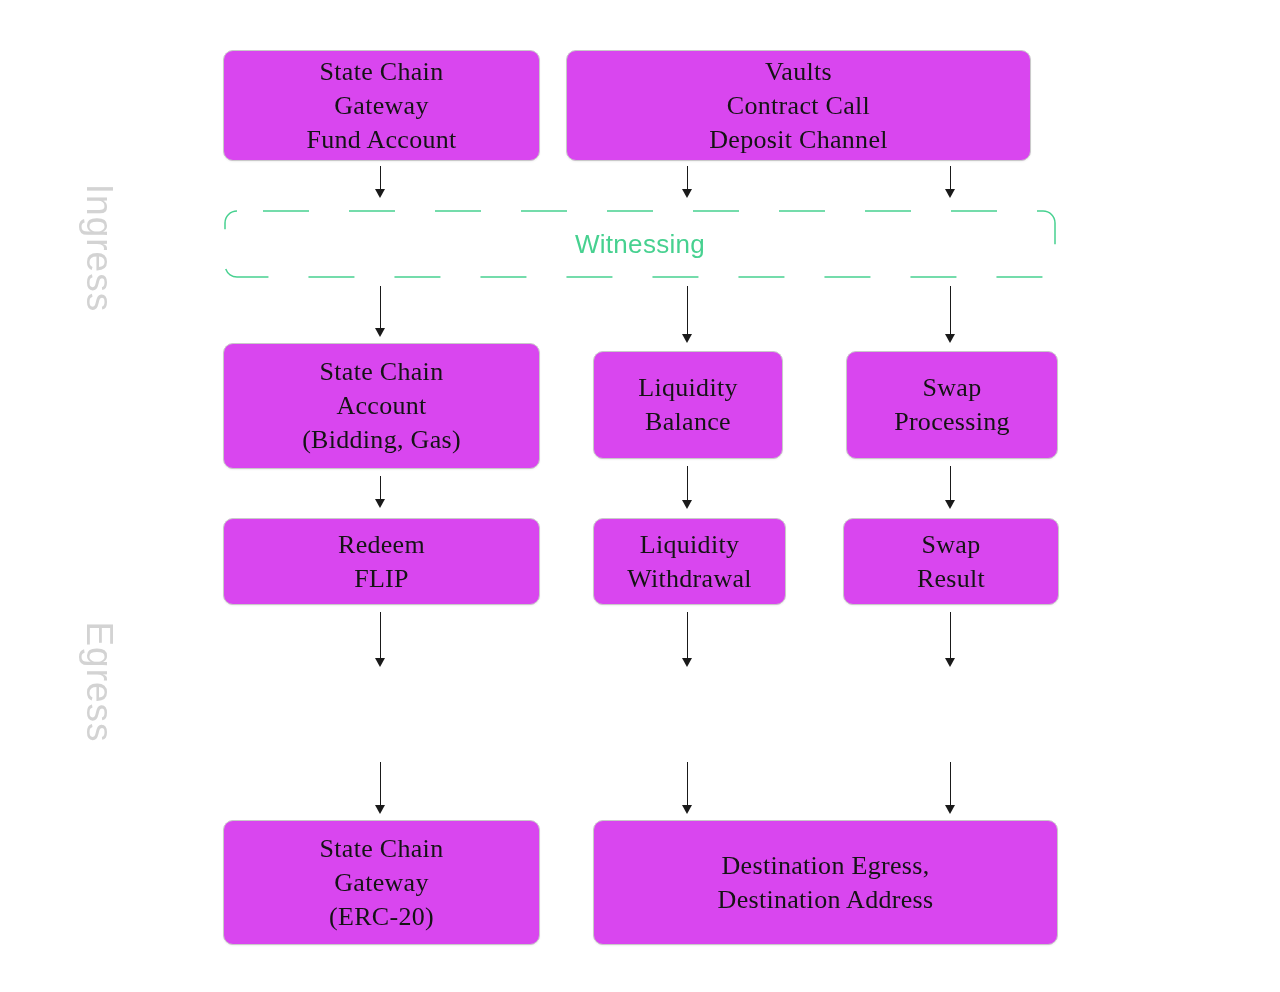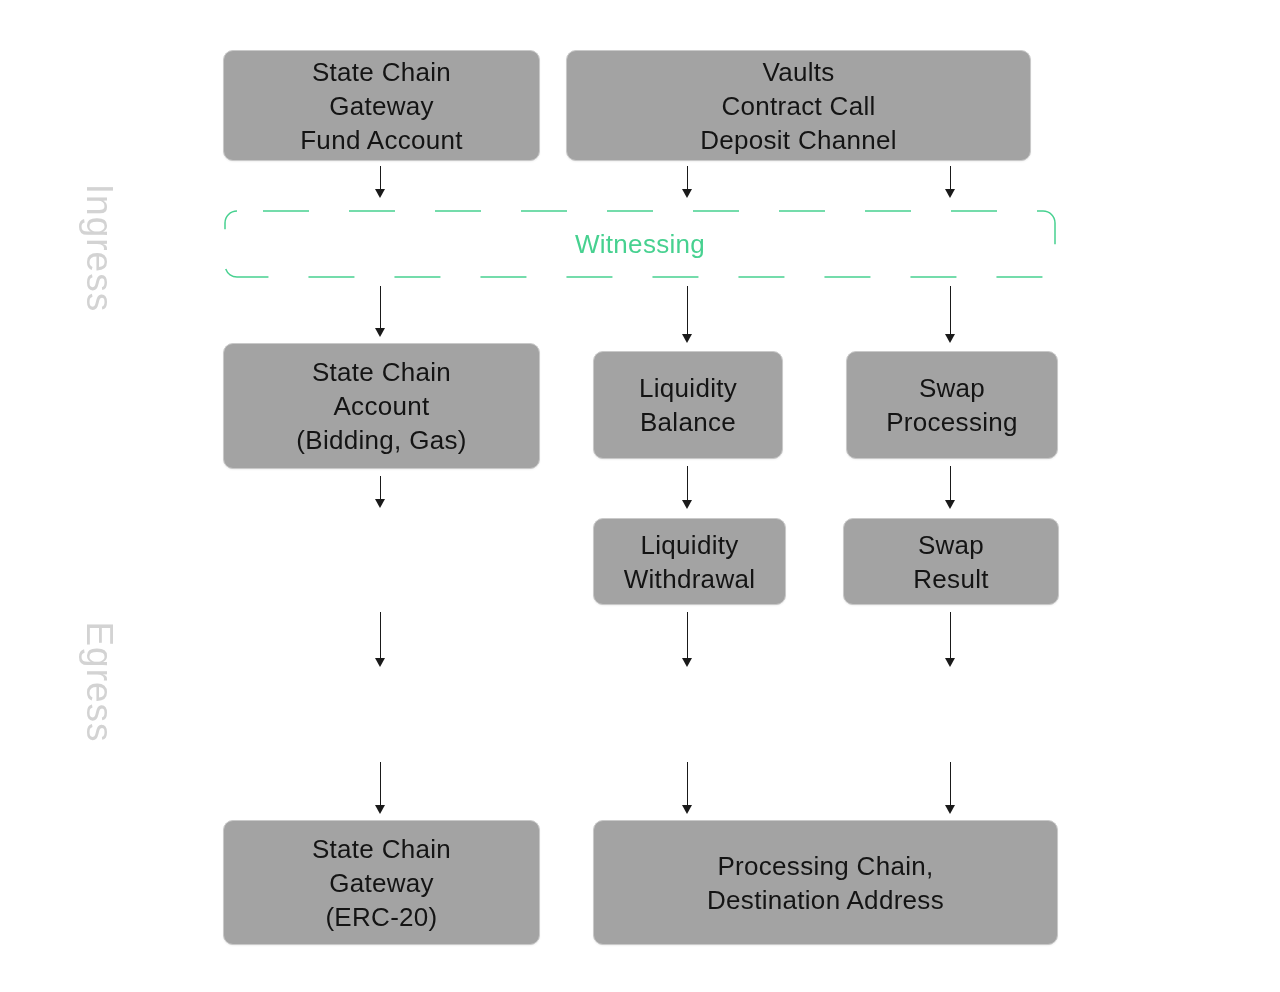--- a/index.html
+++ b/index.html
@@ -1,26 +1,27 @@
 <!DOCTYPE html>
 <html><head>
 <meta charset="utf-8">
 <style>
   html,body { margin:0; padding:0; background:#ffffff; }
   .canvas {
     position:relative; width:1280px; height:992px; background:#ffffff;
     font-family:"Liberation Sans", sans-serif; overflow:hidden;
   }
   .node {
-    position:absolute; background:#a3a3a3;
+    position:absolute; background:#d946ef;
     border:1.5px solid #c9c9c9; border-radius:10px;
     display:flex; align-items:center; justify-content:center;
     text-align:center; font-size:26px; line-height:34px; color:#141414;
     white-space:pre-line; letter-spacing:0.3px;
     box-shadow:0 1px 2px rgba(0,0,0,0.06);
+    font-family:Liberation Serif, serif;
   }
   .band { position:absolute; }
   .band svg { position:absolute; left:0; top:0; }
   .band-label {
     position:absolute; left:0; top:0; right:0; bottom:0;
     display:flex; align-items:center; justify-content:center;
     font-size:26px; letter-spacing:0.3px;
   }
   .band-witnessing .band-label { color:#47d190; }
   .band-broadcasting .band-label { color:#eb3aac; }
@@ -60,30 +61,32 @@
   </div>
 
   <div class="node" style="left:223px; top:343px; width:315px; height:124px;">State Chain
 Account
 (Bidding, Gas)</div>
   <div class="node" style="left:593px; top:351px; width:188px; height:106px;">Liquidity
 Balance</div>
   <div class="node" style="left:846px; top:351px; width:210px; height:106px;">Swap
 Processing</div>
 
+  <div class="node" style="left:223px; top:518px; width:315px; height:85px;">Redeem
+FLIP</div>
   <div class="node" style="left:593px; top:518px; width:191px; height:85px;">Liquidity
 Withdrawal</div>
   <div class="node" style="left:843px; top:518px; width:214px; height:85px;">Swap
 Result</div>
 
 
   <div class="node" style="left:223px; top:820px; width:315px; height:123px;">State Chain
 Gateway
 (ERC-20)</div>
-  <div class="node" style="left:593px; top:820px; width:463px; height:123px;">Processing Chain,
+  <div class="node" style="left:593px; top:820px; width:463px; height:123px;">Destination Egress,
 Destination Address</div>
 
   <div class="arrow" style="left:379.5px; top:166px; height:23px;"></div>
   <div class="arrow" style="left:686.5px; top:166px; height:23px;"></div>
   <div class="arrow" style="left:949.5px; top:166px; height:23px;"></div>
 
   <div class="arrow" style="left:379.5px; top:286px; height:42px;"></div>
   <div class="arrow" style="left:686.5px; top:286px; height:48px;"></div>
   <div class="arrow" style="left:949.5px; top:286px; height:48px;"></div>
 

